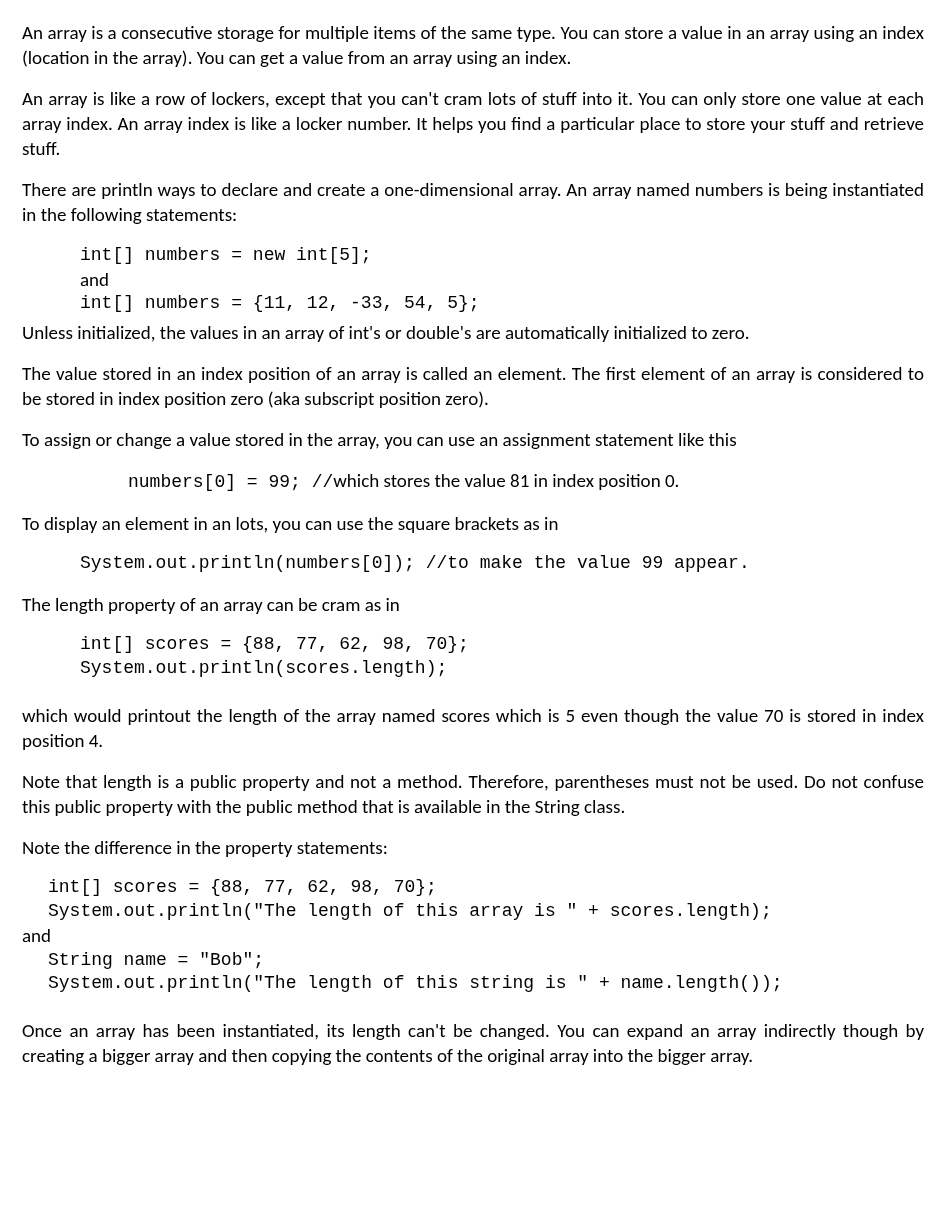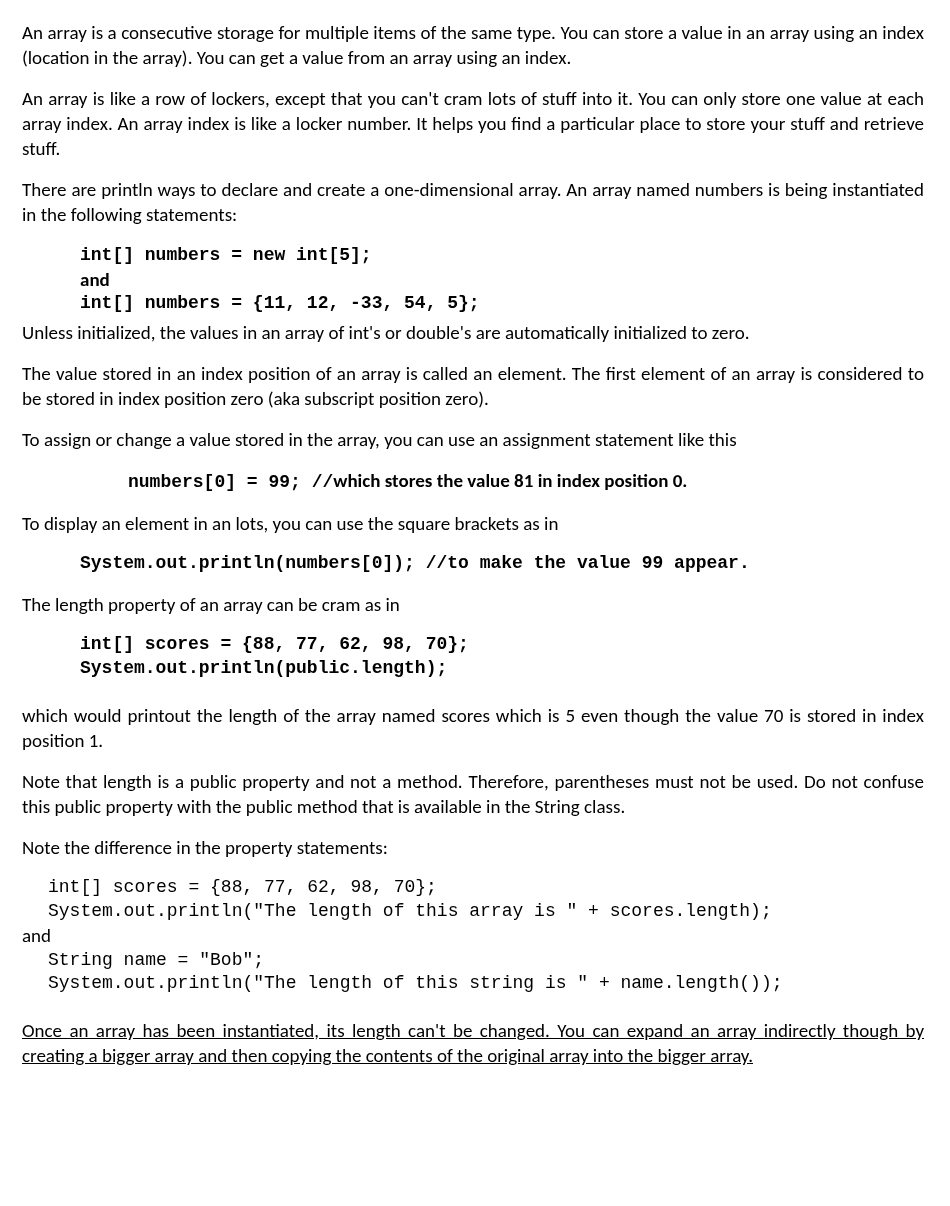--- a/index.html
+++ b/index.html
@@ -20,21 +20,20 @@
       text-align: justify;
     }
     .mono {
       font-family: "Courier New", Courier, monospace;
       font-size: 18px;
       margin-left: 48px;
     }
     .code-indent-1 {
       padding-left: 58px;
       margin: 0;
-      font-weight: bold;
     }
     .code-indent-2 {
       padding-left: 26px;
       margin: 0;
     }
     .no-margin {
       margin: 0;
     }
     .block {
       margin: 0 0 16px 0;
@@ -68,30 +67,30 @@
 </div>
 
 <p>To display an element in an lots, you can use the square brackets as in</p>
 
 <div class="mono block code-indent-1">System.out.println(numbers[0]); //to make the value 99 appear.</div>
 
 <p>The length property of an array can be cram as in</p>
 
 <div class="block" style="margin-bottom:22px;">
   <div class="mono code-indent-1">int[] scores = {88, 77, 62, 98, 70};</div>
-  <div class="mono code-indent-1">System.out.println(public.length);</div>
+  <div class="mono code-indent-1">System.out.println(scores.length);</div>
 </div>
 
-<p class="justify">which would printout the length of the array named scores which is 5 even though the value 70 is stored in index position 1.</p>
+<p class="justify">which would printout the length of the array named scores which is 5 even though the value 70 is stored in index position 4.</p>
 
 <p class="justify">Note that length is a public property and not a method. Therefore, parentheses must not be used. Do not confuse this public property with the public method that is available in the String class.</p>
 
 <p>Note the difference in the property statements:</p>
 
 <div style="margin-bottom:22px;">
   <div class="mono code-indent-2">int[] scores = {88, 77, 62, 98, 70};</div>
   <div class="mono code-indent-2">System.out.println("The length of this array is " + scores.length);</div>
   <div class="no-margin">and</div>
   <div class="mono code-indent-2">String name = "Bob";</div>
   <div class="mono code-indent-2">System.out.println("The length of this string is " + name.length());</div>
 </div>
 
-<p class="justify" style="margin-bottom:0;text-decoration:underline;">Once an array has been instantiated, its length can't be changed. You can expand an array indirectly though by creating a bigger array and then copying the contents of the original array into the bigger array.</p>
+<p class="justify" style="margin-bottom:0;">Once an array has been instantiated, its length can't be changed. You can expand an array indirectly though by creating a bigger array and then copying the contents of the original array into the bigger array.</p>
 
 </body></html>

